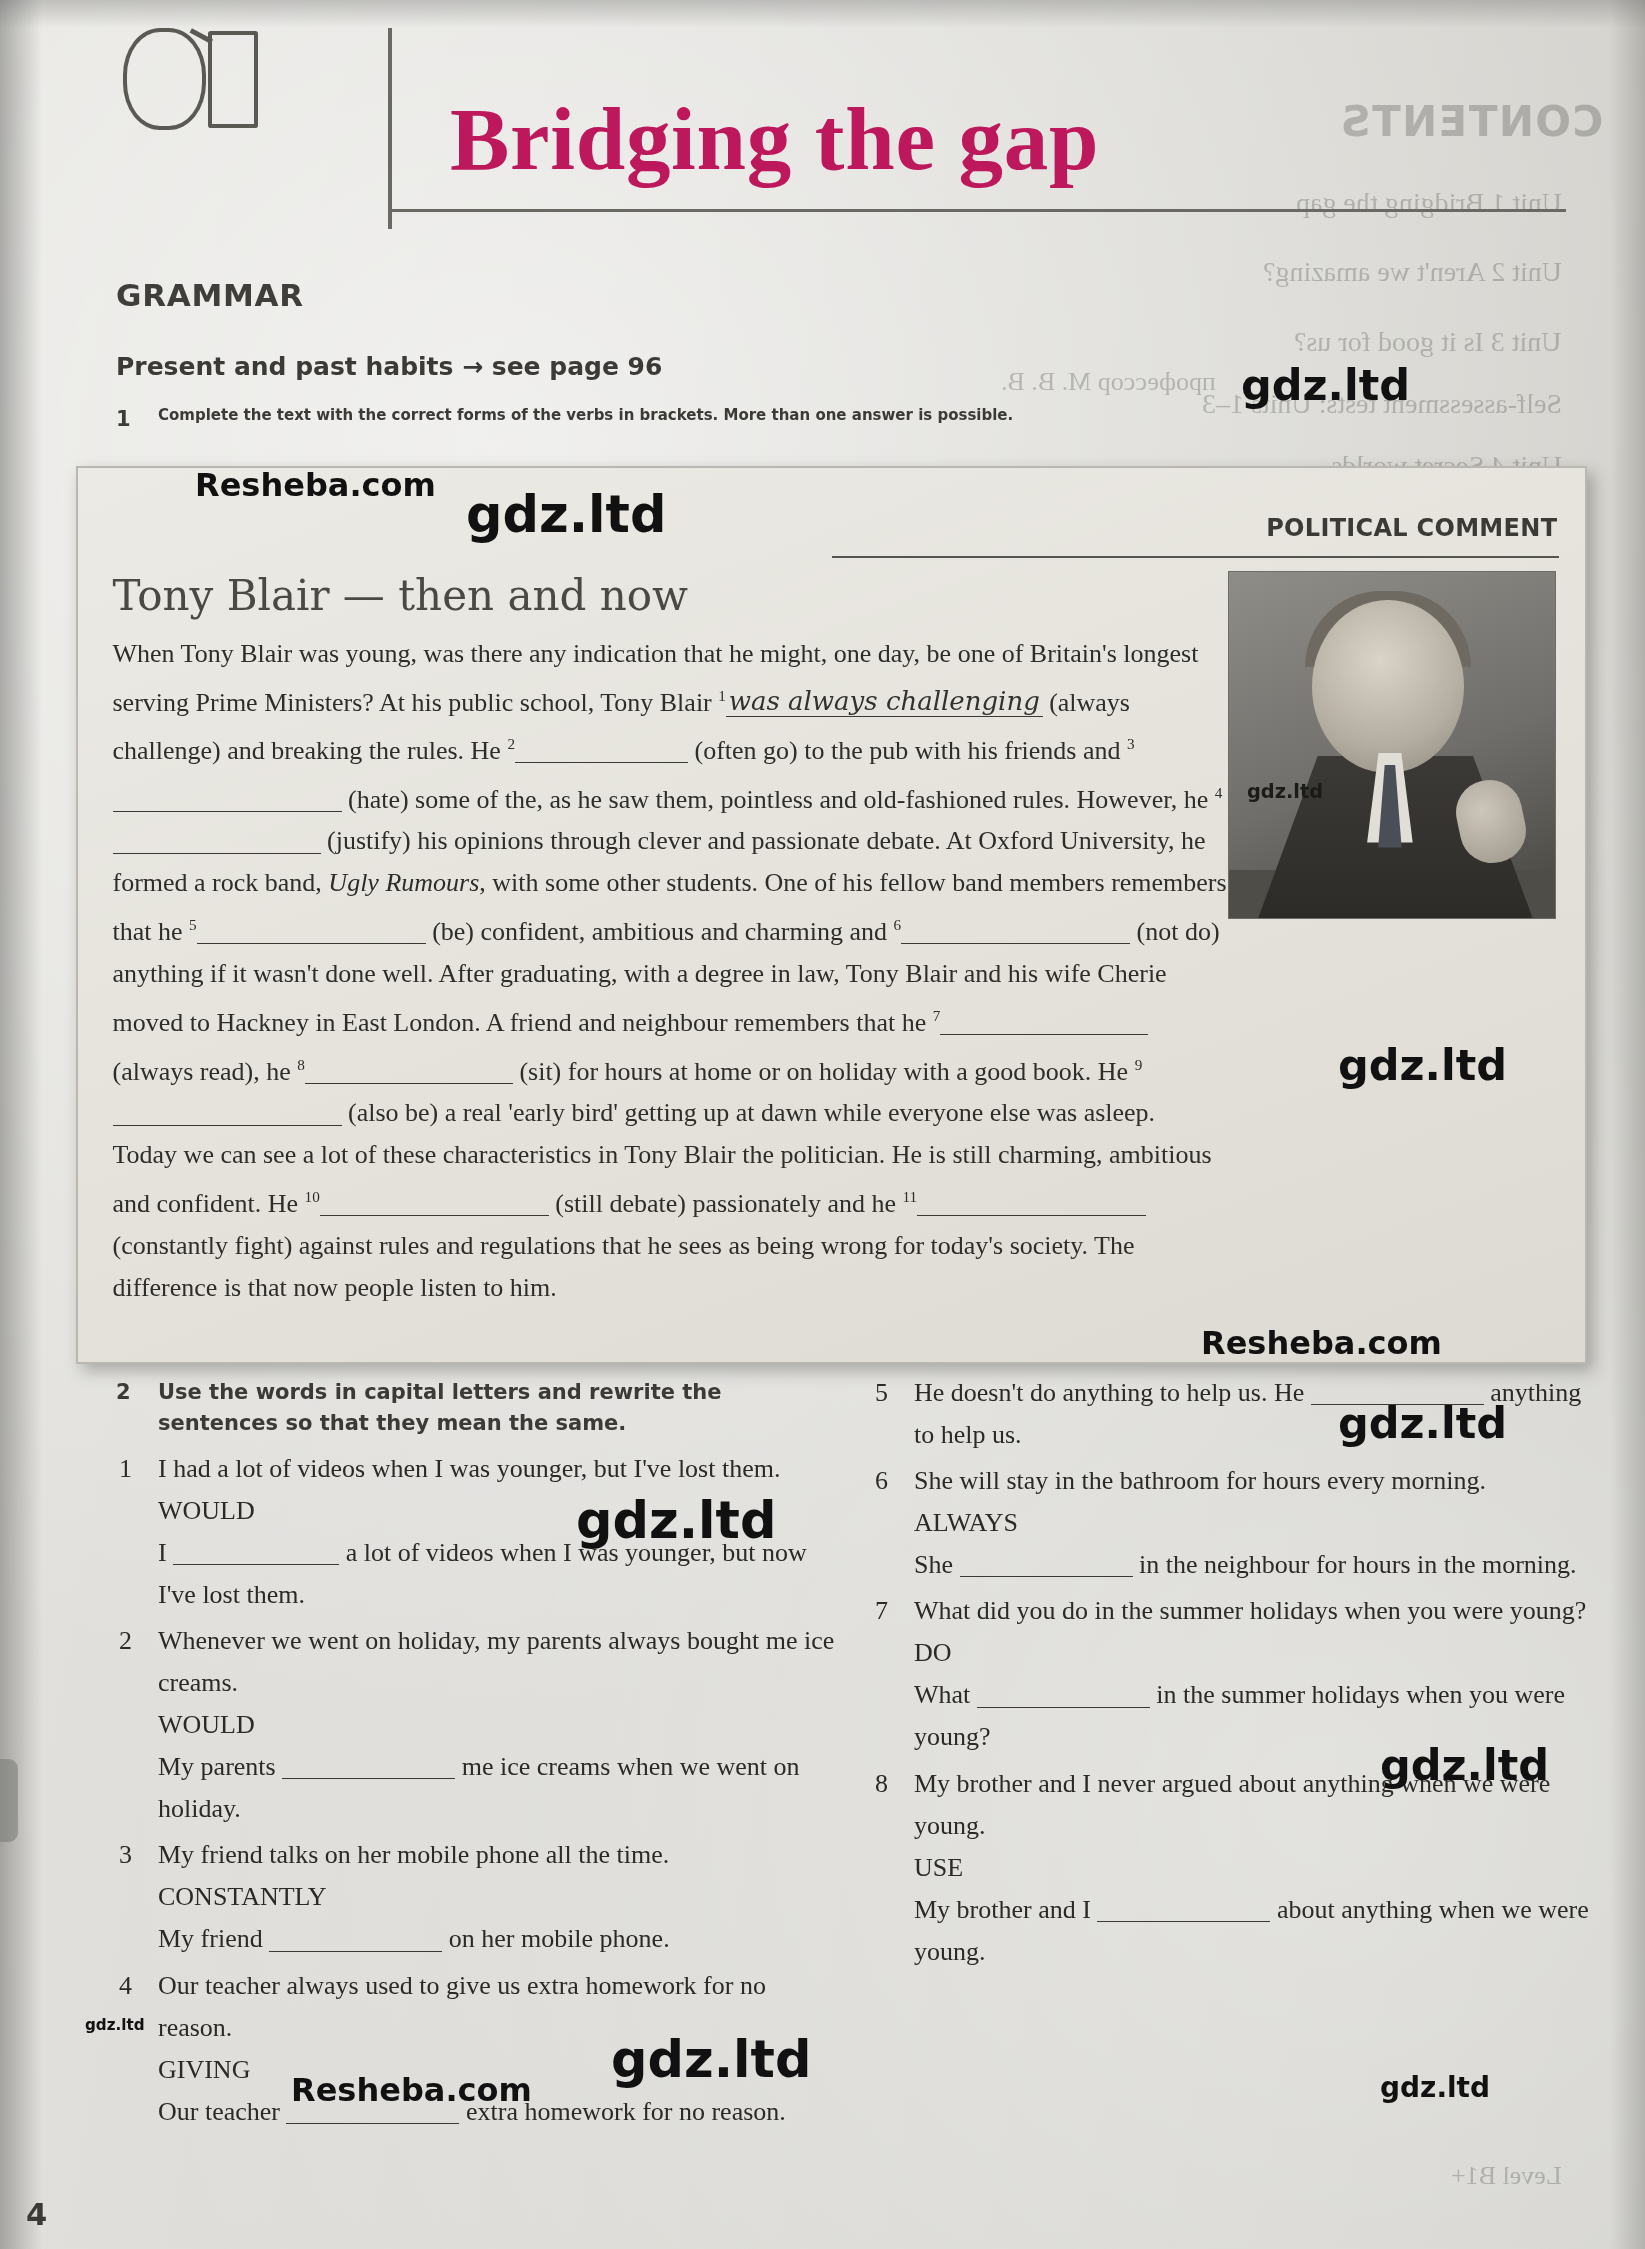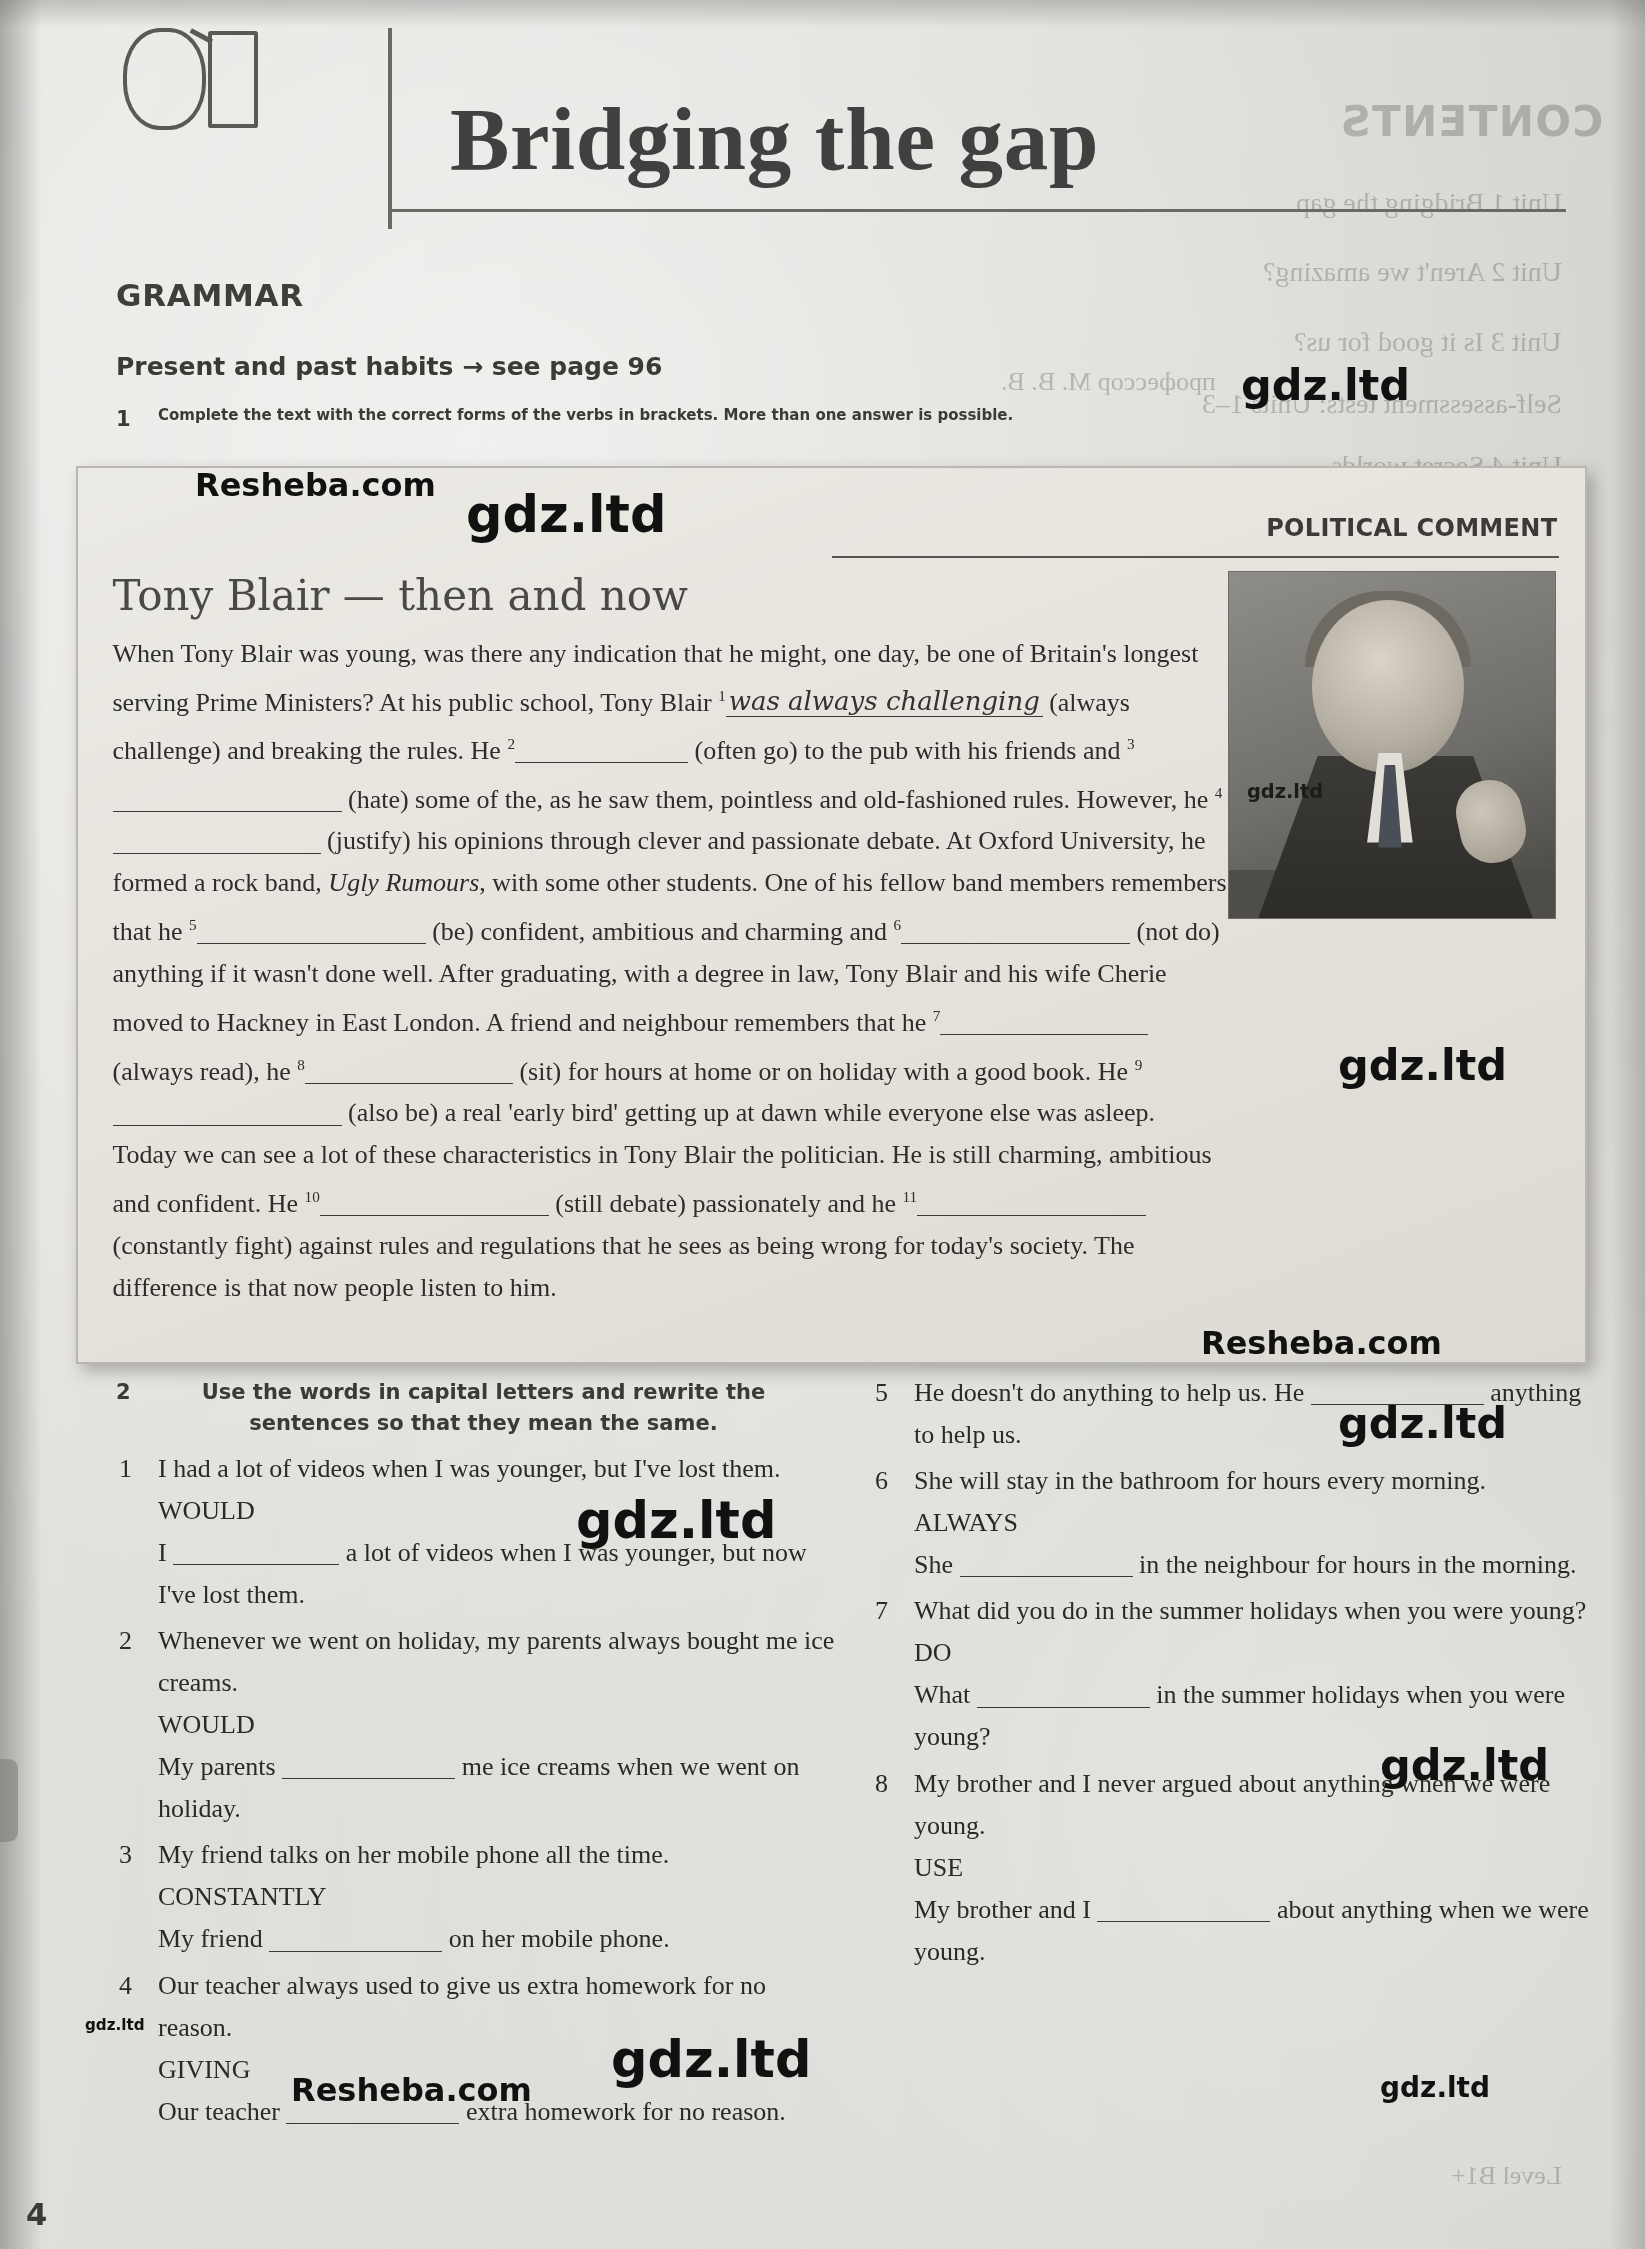--- a/index.html
+++ b/index.html
@@ -52,21 +52,21 @@
   .num-one:after{
     content:"";position:absolute;left:-23.6px;top:4.2px;width:23.6px;height:4.8px;background:#5a5954;
     transform:rotate(28deg);transform-origin:right center;
   }
   .vdivider{
     position:absolute;left:388px;top:28px;width:3.5px;height:201px;background:#6a6964;
   }
   .unit-title{
     position:absolute;left:450px;top:28px;
     font-family:"Liberation Serif", serif;
-    font-size:89px;color:#404040;letter-spacing:0.7px;
+    font-size:89px;color:#be185d;letter-spacing:0.7px;
   }
   .title-rule{
     position:absolute;left:388px;top:209px;width:1178px;height:2.8px;background:#6a6964;
   }
 
   .grammar-head{
     position:absolute;left:116px;top:277px;
     font-family:"DejaVu Sans", sans-serif;
     font-size:31px;font-weight:bold;color:#3f3e3a;letter-spacing:0.7px;
   }
@@ -160,21 +160,21 @@
   }
   sup{font-size:15.2px;}
 
   
   .ex2-num{
     position:absolute;left:116px;top:1380px;
     font-family:"DejaVu Sans", sans-serif;font-size:21px;font-weight:bold;color:#3b3a36;
   }
   .ex2-text{
     position:absolute;left:158px;top:1377px;width:651px;
-    font-family:"DejaVu Sans", sans-serif;font-size:21px;font-weight:bold;color:#3b3a36;line-height:30.5px;text-align:center;
+    font-family:"DejaVu Sans", sans-serif;font-size:21px;font-weight:bold;color:#3b3a36;line-height:30.5px;
   }
   .col{
     position:absolute;
     font-family:"Liberation Serif", serif;font-size:26px;line-height:42px;color:#2b2a27;
   }
   .col-left{left:158px;top:1448px;width:686px;}
   .col-right{left:914px;top:1372px;width:693px;}
   .item{position:relative;margin-bottom:4.2px;}
   .item .n{
     position:absolute;left:-39px;top:0;

